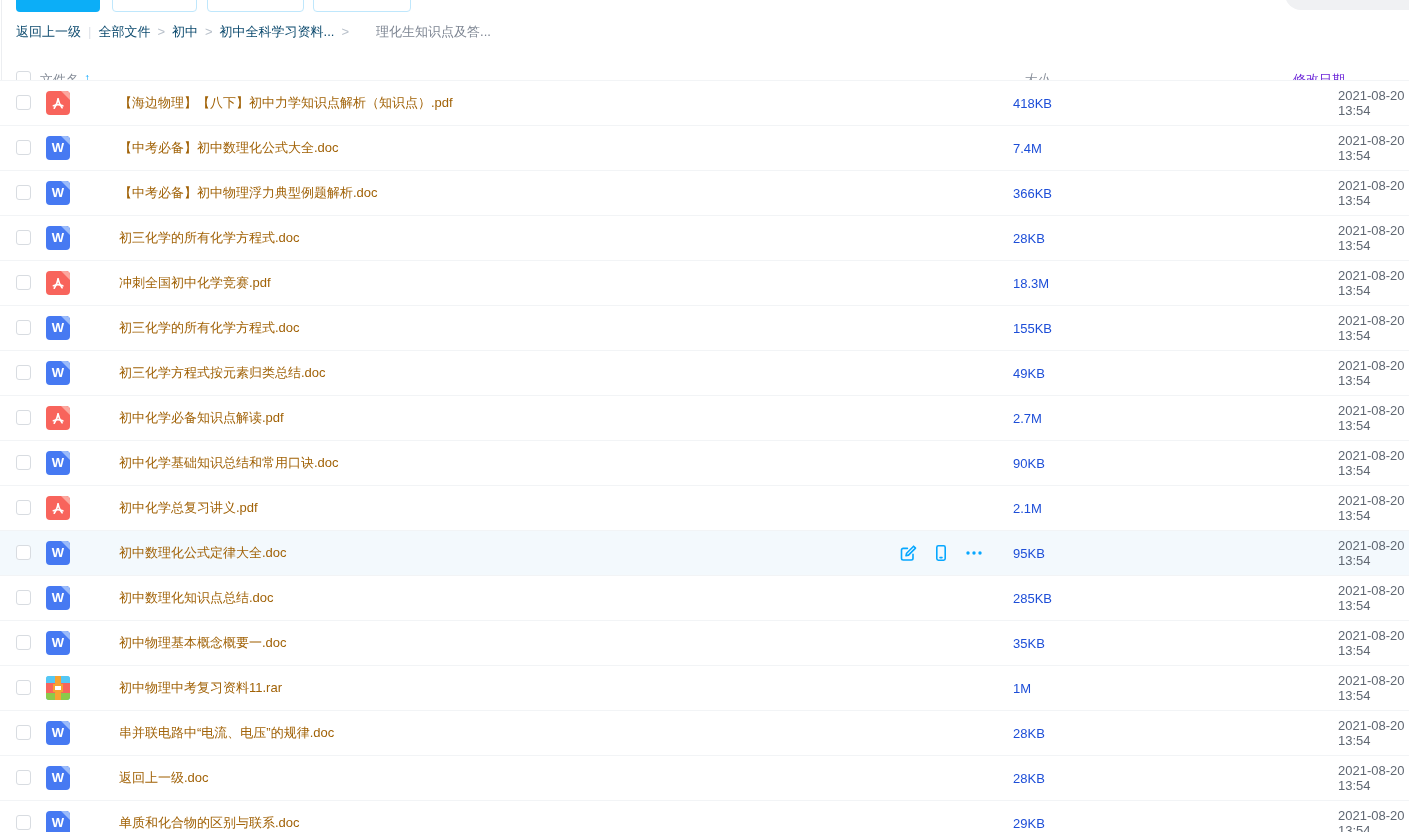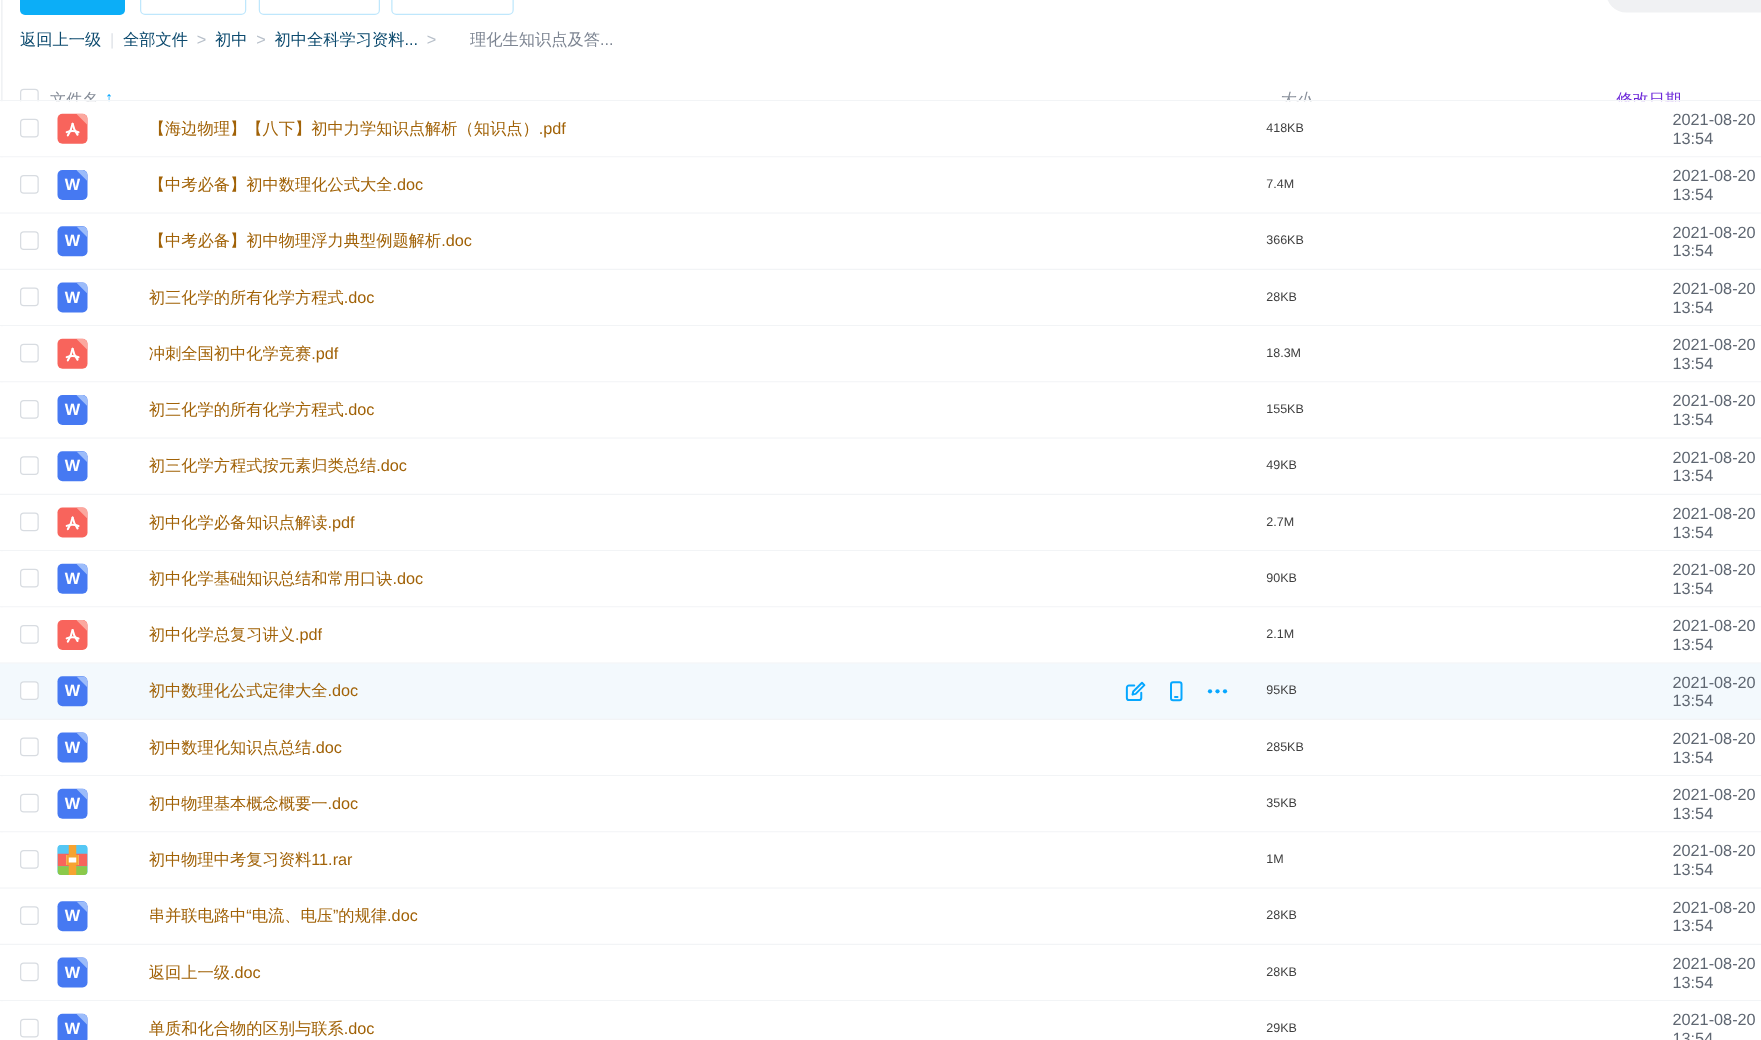--- a/index.html
+++ b/index.html
@@ -54,21 +54,21 @@
   .tile.word .w-letter{display:block;color:#fff;font-size:13px;font-weight:bold;text-align:center;line-height:24px;}
   .tile.pdf .pdf-glyph{display:block;margin:3px auto 0;}
   .tile.rar .rar-inner{display:block;position:absolute;inset:0;}
   .rar-band{position:absolute;left:0;width:24px;}
   .rar-band.top{top:0;height:7px;background:#55c7f4;}
   .rar-band.mid{top:7px;height:10px;background:#f8645c;}
   .rar-band.bot{top:17px;height:7px;background:#8bc94a;}
   .rar-stripe{position:absolute;left:9px;top:0;width:6px;height:24px;background:#f6a331;}
   .rar-buckle{position:absolute;left:7px;top:8px;width:10px;height:8px;background:#fff;border:2px solid #f6a331;box-sizing:border-box;}
   .fname{position:absolute;left:91px;top:50%;transform:translateY(-50%);font-size:13px;color:#a16207;text-decoration:none;cursor:pointer;max-width:800px;white-space:nowrap;overflow:hidden;margin-left:28px;}
-  .fsize{position:absolute;left:1013px;top:50%;transform:translateY(-50%);font-size:10px;color:#404040;}
+  .fsize{position:absolute;left:1013px;top:50%;transform:translateY(-50%);font-size:13px;color:#1d4ed8;}
   .fdate{position:absolute;left:1338px;top:50%;transform:translateY(-50%);font-size:13px;color:#5f6772;}
   .actions{display:none;position:absolute;left:898px;top:50%;transform:translateY(-50%);align-items:center;gap:13px;}
   .frow.hovered .actions{display:flex;}
   .actions svg{display:block;cursor:pointer;}
 </style>
 </head>
 <body>
 
 <div class="toolbar">
   <div class="btn primary"></div>

